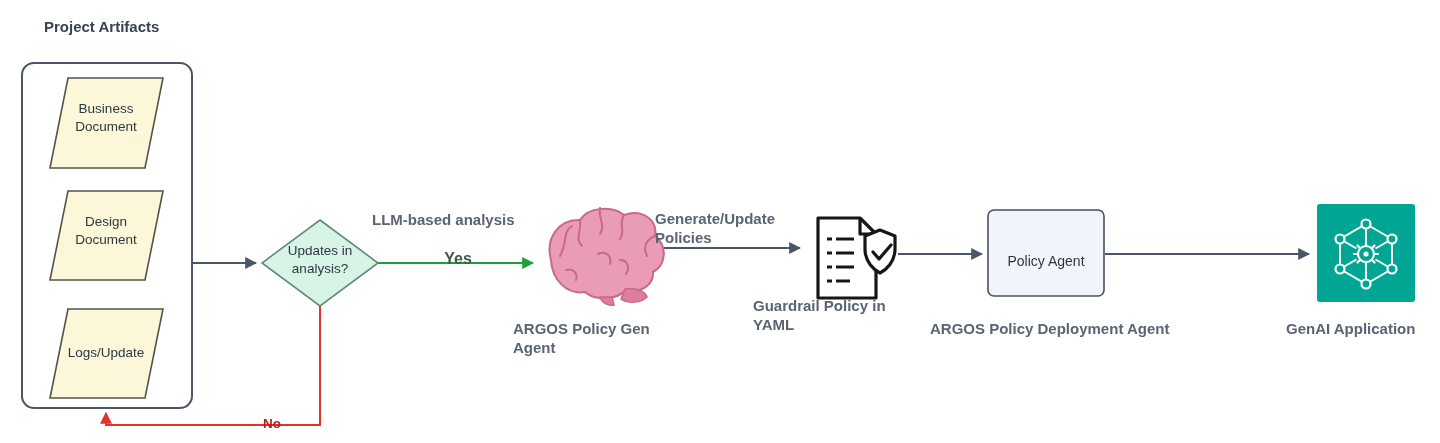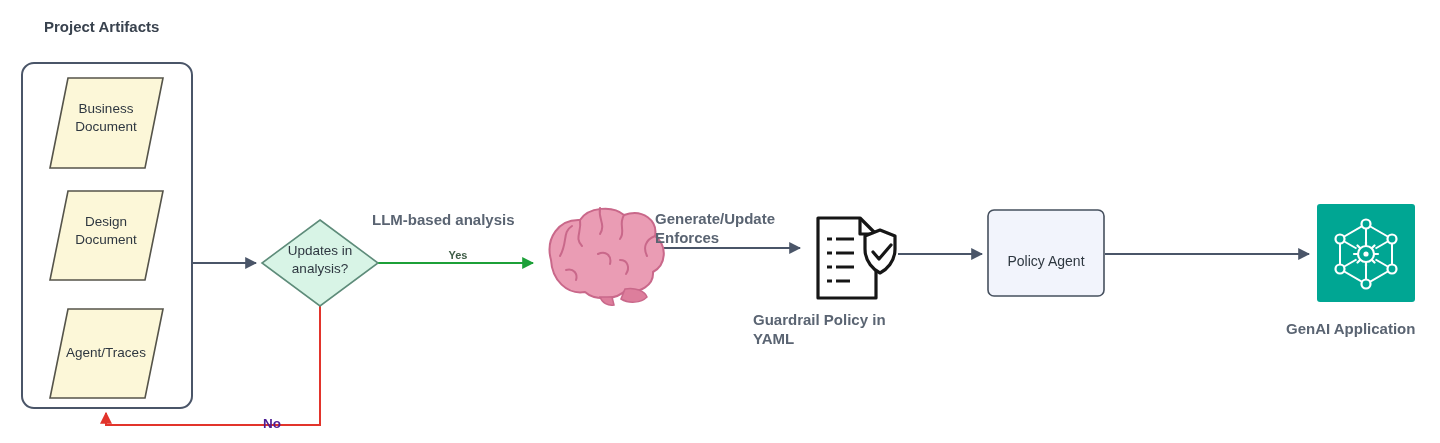--- a/index.html
+++ b/index.html
@@ -15,22 +15,22 @@
   .txt{position:absolute;line-height:1.25;}
   .title{
     font-size:15px;font-weight:bold;color:#39424E;
   }
   .lbl{
     font-size:15px;font-weight:bold;color:#5A6472;text-align:left;
   }
   .shape-text{
     font-size:13.5px;color:#2E3740;text-align:center;line-height:1.3;
   }
-  .yes-lbl{font-size:11px;font-weight:bold;color:#3E5C46;text-align:center;}
-  .no-lbl{font-size:13.5px;font-weight:bold;color:#4c1d95;text-align:center;}
+  .yes-lbl{font-size:16px;font-weight:bold;color:#3E5C46;text-align:center;}
+  .no-lbl{font-size:13.5px;font-weight:bold;color:#b91c1c;text-align:center;}
   .box-text{font-size:14px;color:#2E3740;text-align:center;}
 </style>
 </head>
 <body>
 
 <div class="canvas">
 
   <svg class="diagram-svg" width="1440" height="443" viewBox="0 0 1440 443">
     <defs>
       <marker id="ah-gray" viewBox="0 0 10 10" refX="9" refY="5" markerWidth="12" markerHeight="12" orient="auto" markerUnits="userSpaceOnUse">
@@ -122,26 +122,28 @@
       <circle cx="1366" cy="246" r="8" fill="#00A693" stroke="#FFFFFF" stroke-width="2.2"></circle>
       <path d="M1374.5 246 L1378 246 M1372 252 L1374.5 254.5 M1366 254.5 L1366 258 M1360 252 L1357.5 254.5 M1357.5 246 L1354 246 M1360 240 L1357.5 237.5 M1366 237.5 L1366 234 M1372 240 L1374.5 237.5" stroke="#FFFFFF" stroke-width="2.2" stroke-linecap="round" fill="none"></path>
       <circle cx="1366" cy="246" r="2.6" fill="#FFFFFF"></circle>
     </g>
   </svg>
 
   <div class="txt title" style="left:44px;top:10px;">Project Artifacts</div>
 
   <div class="txt shape-text" style="left:56px;top:92px;width:100px;">Business Document</div>
   <div class="txt shape-text" style="left:56px;top:205px;width:100px;">Design Document</div>
-  <div class="txt shape-text" style="left:56px;top:336px;width:100px;">Agent/Traces</div>
+  <div class="txt shape-text" style="left:56px;top:336px;width:100px;">Logs/Update</div>
 
   <div class="txt shape-text" style="left:272px;top:234px;width:96px;">Updates in analysis?</div>
 
   <div class="txt lbl" style="left:372px;top:203px;width:165px;">LLM-based analysis</div>
   <div class="txt yes-lbl" style="left:438px;top:241px;width:40px;">Yes</div>
   <div class="txt no-lbl" style="left:252px;top:408px;width:40px;">No</div>
-  <div class="txt lbl" style="left:655px;top:202px;width:135px;">Generate/Update Enforces</div>
+  <div class="txt lbl" style="left:655px;top:202px;width:135px;">Generate/Update Policies</div>
 
-  <div class="txt lbl" style="left:753px;top:303px;width:160px;">Guardrail Policy in YAML</div>
+  <div class="txt lbl" style="left:513px;top:312px;width:158px;">ARGOS Policy Gen Agent</div>
+  <div class="txt lbl" style="left:753px;top:289px;width:160px;">Guardrail Policy in YAML</div>
   <div class="txt box-text" style="left:992px;top:245px;width:108px;">Policy Agent</div>
+  <div class="txt lbl" style="left:930px;top:312px;width:310px;">ARGOS Policy Deployment Agent</div>
   <div class="txt lbl" style="left:1286px;top:312px;width:160px;">GenAI Application</div>
 
 </div>
 
 </body></html>

